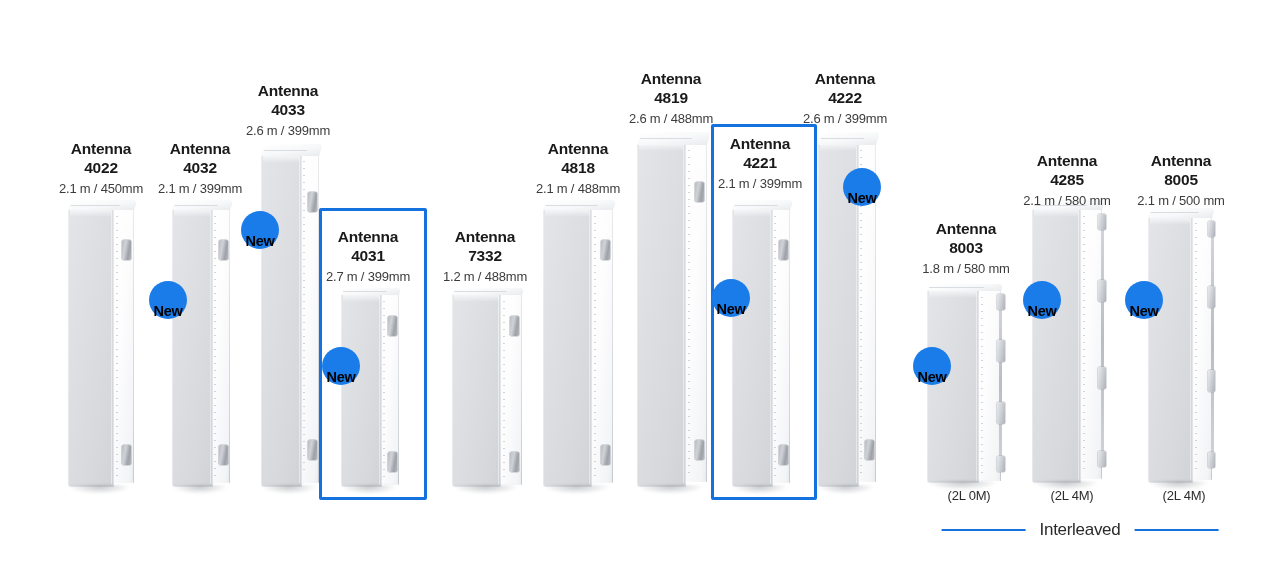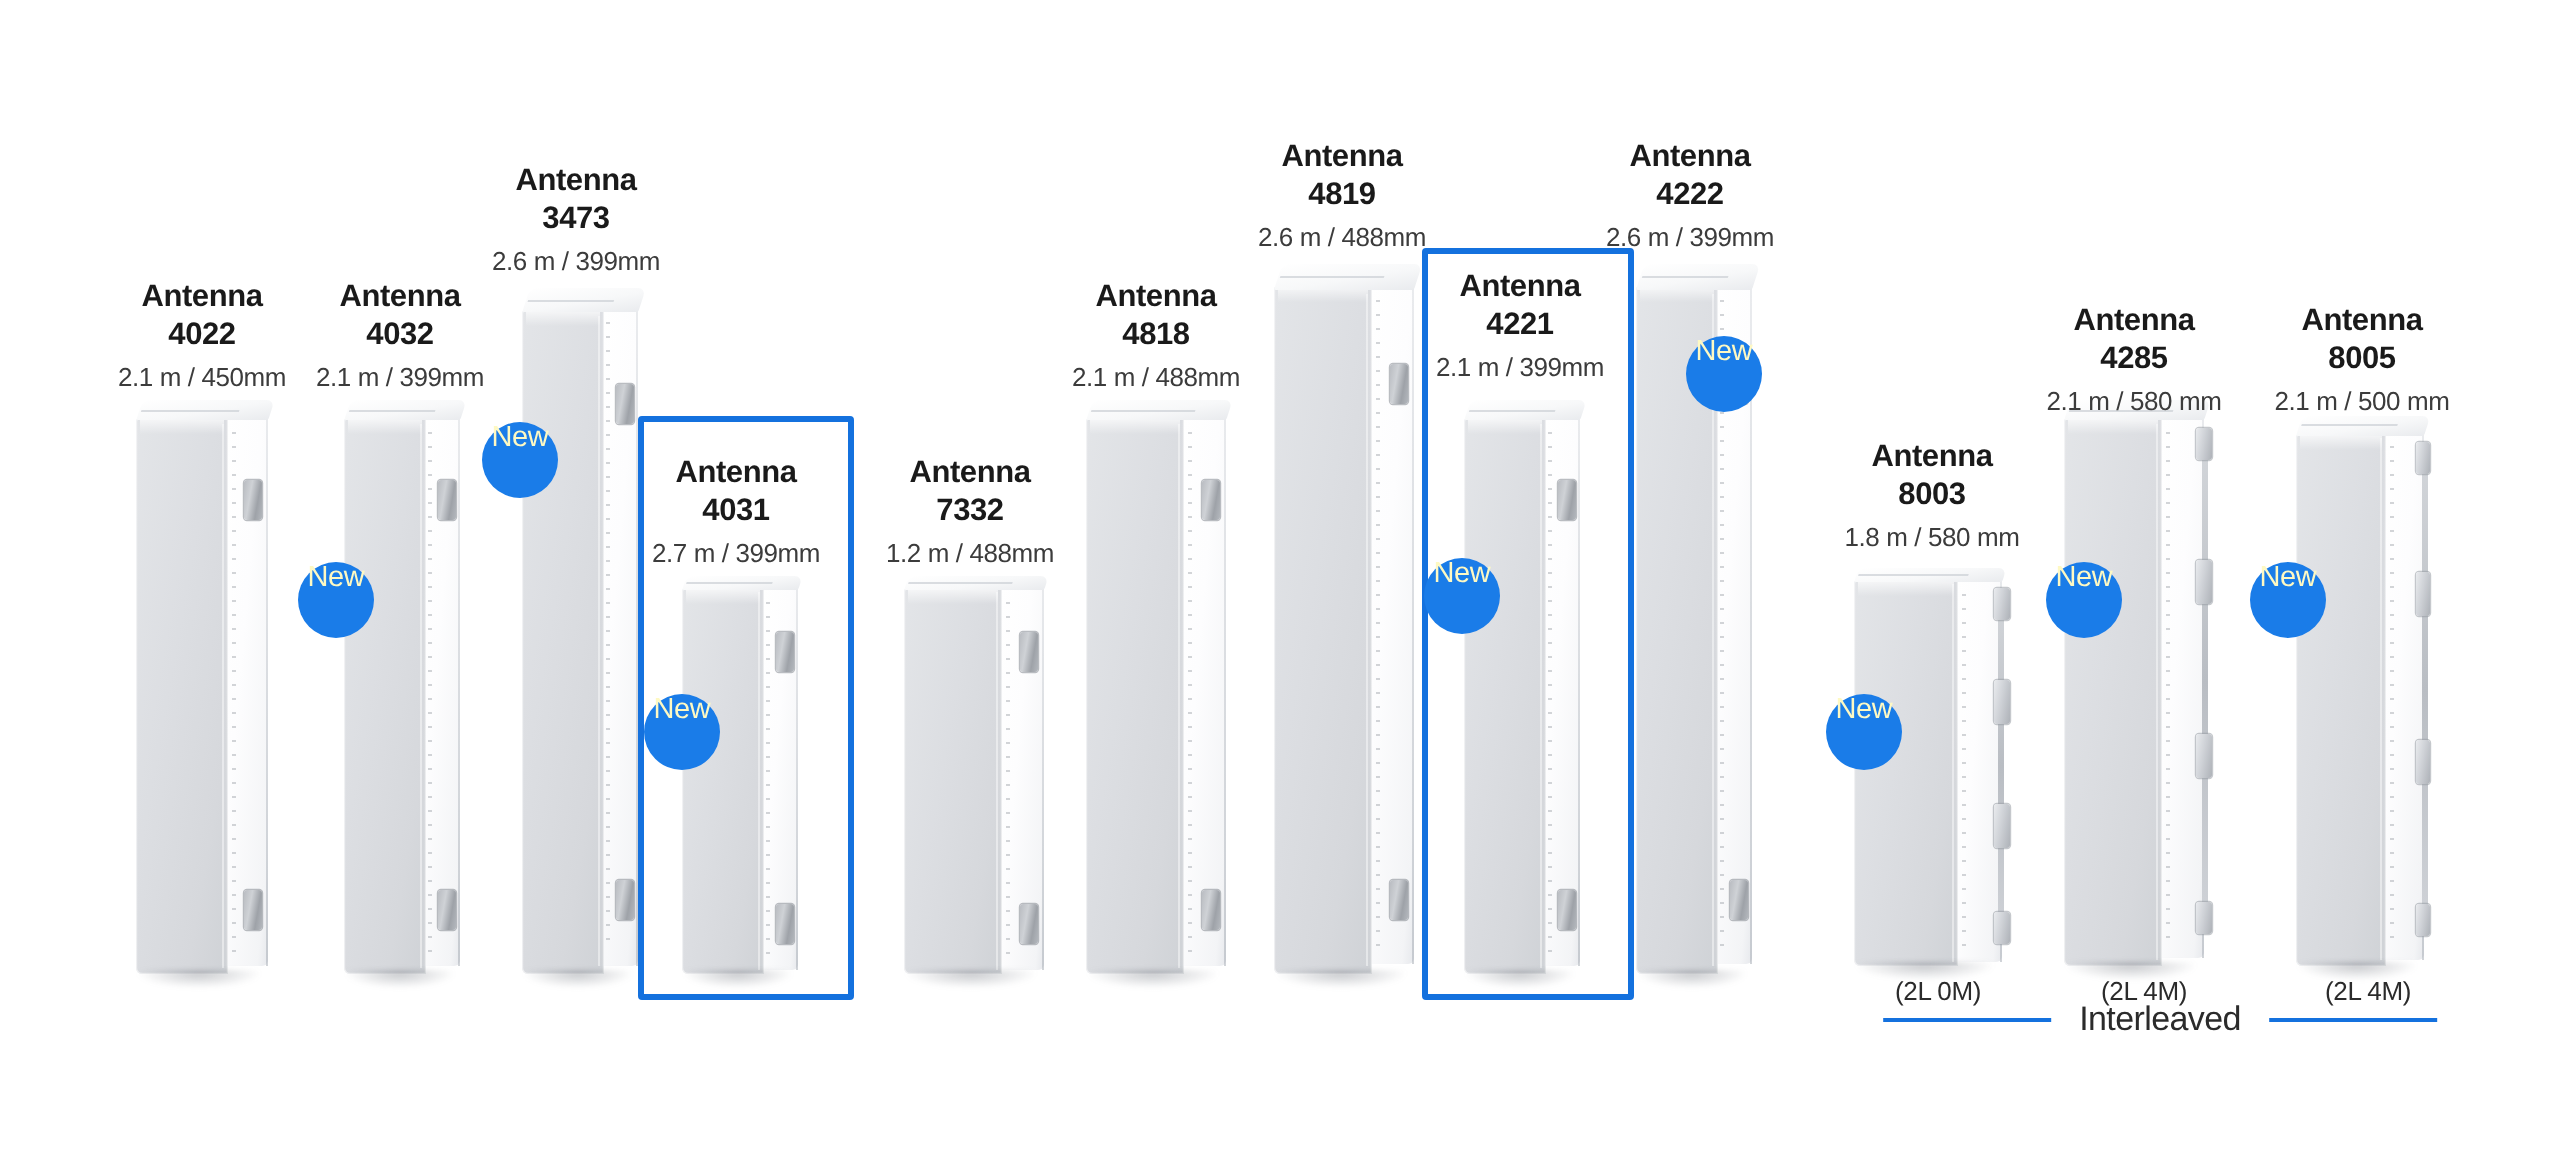--- a/index.html
+++ b/index.html
@@ -209,26 +209,26 @@
   .rail-clamp.rc-3 { top: 60%; height: 22px; }
   .rail-clamp.rc-4 { bottom: 2%; }
 
   
   .badge-new {
     position: absolute;
     width: 38px;
     height: 38px;
     border-radius: 50%;
     background: #1a7ce8;
-    color: #fef9c3;
+    color: #000000;
     font-size: 14.5px;
-    font-weight: 400;
+    font-weight: 700;
     letter-spacing: -0.2px;
     display: flex;
-    align-items: flex-start;
+    align-items: flex-end;
     justify-content: center;
     z-index: 8;
     transform: translate(-50%, -50%);
   }
 
   
   .highlight-box {
     position: absolute;
     border: 3px solid #1471de;
     background: transparent;
@@ -299,21 +299,21 @@
           <div class="bracket b-top"></div>
           <div class="bracket b-bot"></div>
           <div class="ant-shadow"></div>
         </div>
       </div>
       <div class="badge-new" style="left: 168px; top: 300px; background: rgb(26, 124, 232);">
         <span class="badge-text">New</span>
       </div>
       <div class="caption" style="left: 288px; top: 82px; z-index: 4;">
         <span class="cap-name">Antenna</span>
-        <span class="cap-model">3473</span>
+        <span class="cap-model">4033</span>
         <span class="cap-dims">2.6 m / 399mm</span>
       </div>
       <div class="ant" style="left: 290px; top: 144px; width: 58px; height: 344px; z-index: 3;">
         <div class="ant-inner">
           <div class="face-front"></div>
           <div class="face-side"></div>
           <div class="face-top"></div>
           <div class="bracket b-top"></div>
           <div class="bracket b-bot"></div>
           <div class="ant-shadow"></div>
@@ -490,18 +490,18 @@
             <div class="rail-clamp rc-4"></div>
           </div>
           <div class="ant-shadow"></div>
         </div>
       </div>
       <div class="badge-new" style="left: 1144px; top: 300px; background: rgb(26, 124, 232);">
         <span class="badge-text">New</span>
       </div>
       <div class="sublabel" style="left: 1184px; top: 488px;">(2L 4M)</div>
     </div>
-    <div class="group-label" style="left: 1080px; top: 500px;">
+    <div class="group-label" style="left: 1080px; top: 520px;">
       <div class="gl-line" style="width: 84px; background: rgb(20, 113, 222);"></div>
       <div class="gl-text">Interleaved</div>
       <div class="gl-line" style="width: 84px; background: rgb(20, 113, 222);"></div>
     </div>
   </div>
 
 </body></html>

